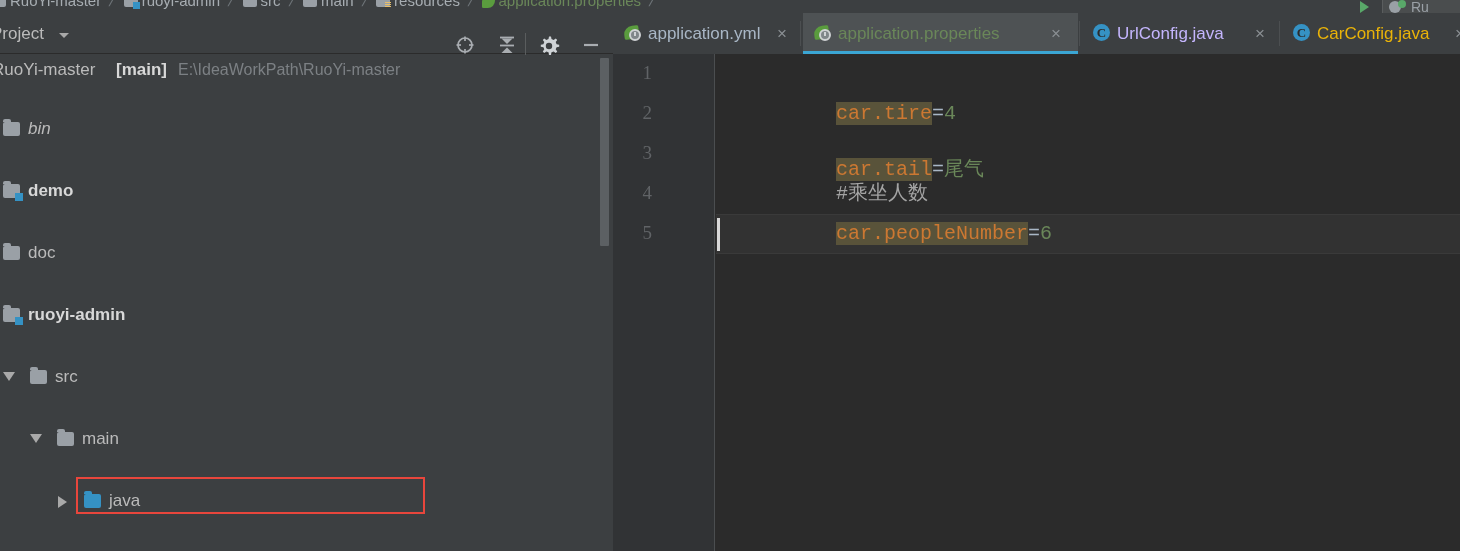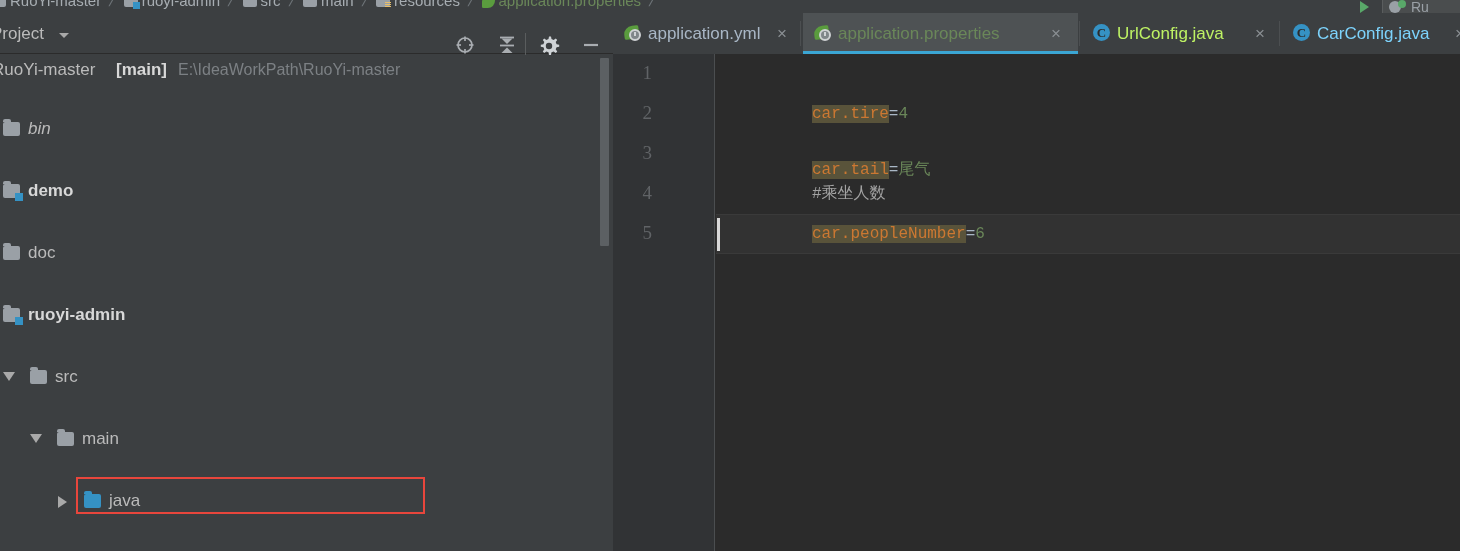--- a/index.html
+++ b/index.html
@@ -190,21 +190,21 @@
     position: absolute; left: 0; top: 0; width: 102px; height: 497px; background: #313335;
     border-right: 1px solid #4b4e50;
   }
   .lineno {
     position: absolute; right: 62px; font-size: 19px; color: #606366;
     font-family: "Liberation Serif", serif; text-align: right;
   }
   #code-lines { position: absolute; left: 103px; top: 0; width: 744px; height: 497px; }
   .codeline {
     position: absolute; left: 0; height: 40px; line-height: 40px;
-    font-family: "Liberation Mono", monospace; font-size: 16px; white-space: pre;
+    font-family: "Liberation Mono", monospace; font-size: 20px; white-space: pre;
   }
   .hl { background: #59533a; }
   .tok-key { color: #cc7832; }
   .tok-val { color: #6a8759; }
   .tok-eq  { color: #a9b7c6; }
   .tok-cmt { color: #a3a3a3; }
   #current-line-hl {
     position: absolute; left: 0; top: 160px; width: 744px; height: 40px;
     background: #323232; border-top: 1px solid #3a3a3a; border-bottom: 1px solid #3a3a3a;
   }
@@ -380,28 +380,28 @@
           <span class="leafshape"></span>
             <span class="ring"></span>
         </span>
         <span class="tab-label" style="color:#6a8759;">application.properties</span>
         <span class="tab-close" style="left:248px;">×</span>
       </div>
       <div class="tab-sep" style="left:466px;"></div>
 
       <div class="tab" style="left:469px; width:196px;">
         <span class="tab-ico java">C</span>
-        <span class="tab-label" style="color:#bef264;">UrlConfig.java</span>
+        <span class="tab-label" style="color:#c4b5fd;">UrlConfig.java</span>
         <span class="tab-close" style="left:173px;">×</span>
       </div>
       <div class="tab-sep" style="left:666px;"></div>
 
       <div class="tab" style="left:669px; width:196px;">
         <span class="tab-ico java">C</span>
-        <span class="tab-label" style="color:#7dd3fc;">CarConfig.java</span>
+        <span class="tab-label" style="color:#eab308;">CarConfig.java</span>
         <span class="tab-close" style="left:173px;">×</span>
       </div>
     </div>
 
     <div id="code-area">
 
       <div id="gutter">
         <span class="lineno" style="top:8px;">1</span>
         <span class="lineno" style="top:48px;">2</span>
         <span class="lineno" style="top:88px;">3</span>

